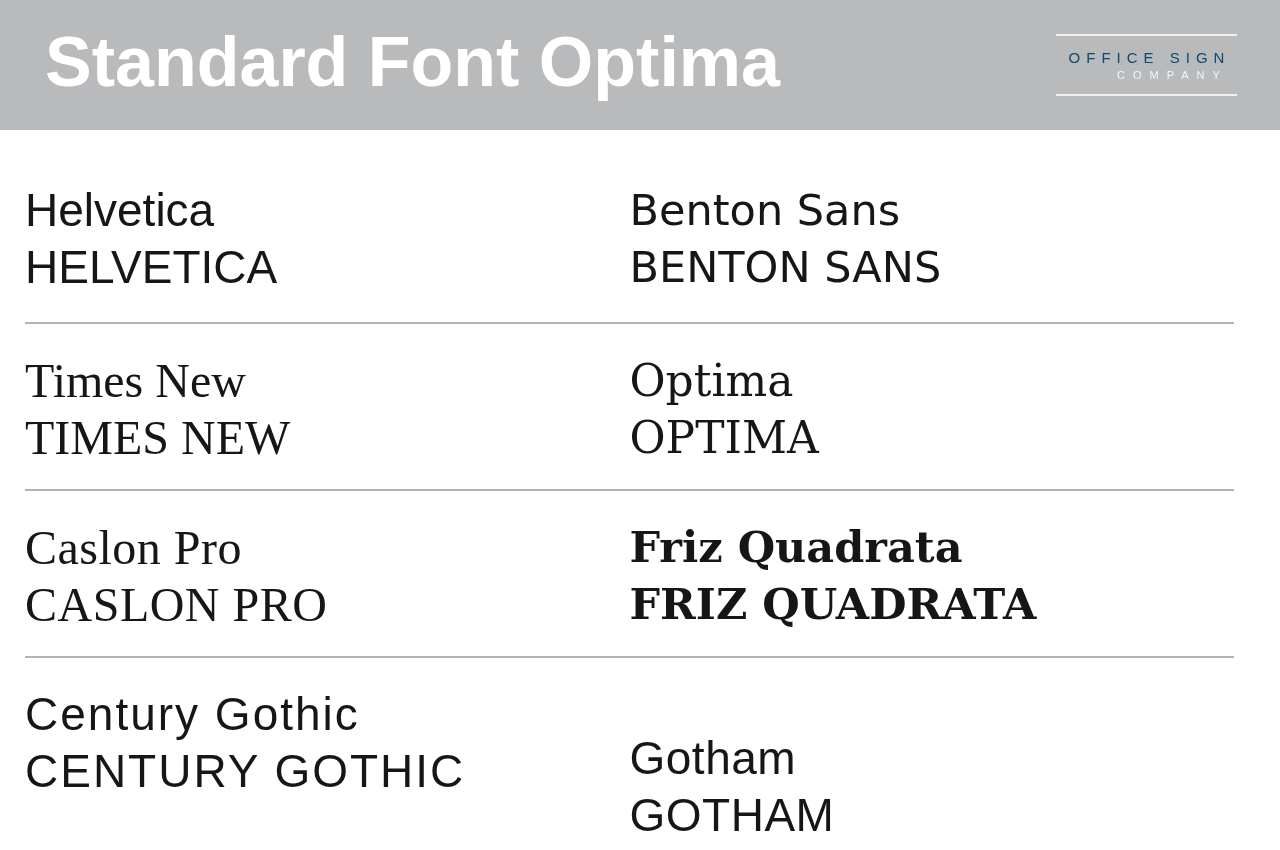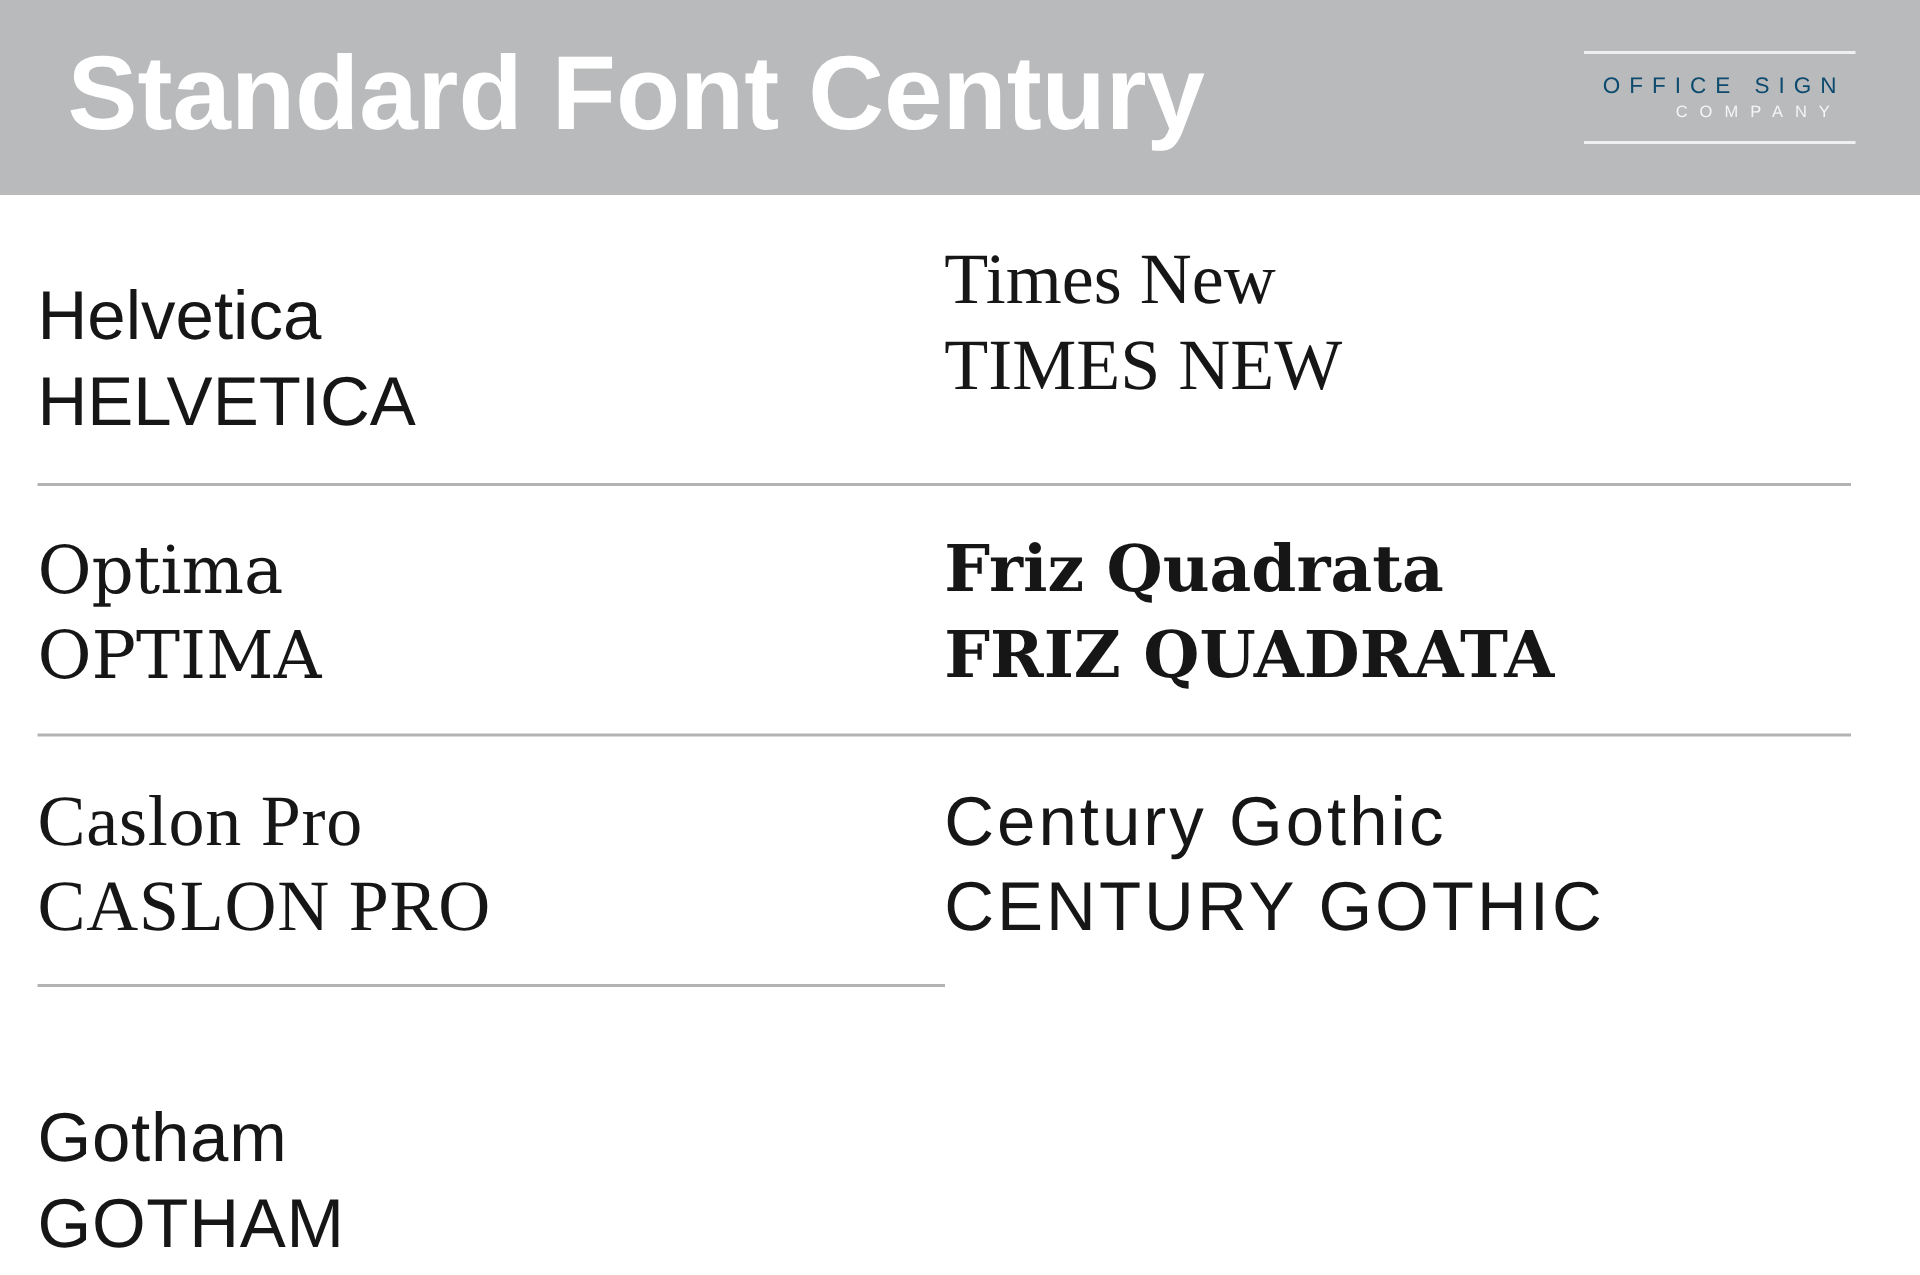--- a/index.html
+++ b/index.html
@@ -86,54 +86,58 @@
   .f-caslon      { font-family: "Liberation Serif", serif; font-size: 48px; letter-spacing: 0.5px; }
   .f-century     { font-family: "Liberation Sans", sans-serif; letter-spacing: 2px; }
   .f-gotham      { font-family: "Liberation Sans", sans-serif; letter-spacing: 0.5px; margin-top: 44px; }
 </style>
 </head>
 <body>
 
 <div class="canvas">
 
   <div class="header">
-    <div class="header-title">Standard Font Century</div>
+    <div class="header-title">Standard Font Optima</div>
 
     <div class="logo">
       <div class="logo-line1">OFFICE SIGN</div>
       <div class="logo-line2">COMPANY</div>
     </div>
   </div>
 
   <div class="grid">
 
     <div class="cell row1 f-helvetica">
       <div class="line">Helvetica</div>
       <div class="line">HELVETICA</div>
     </div>
 
+    <div class="cell row1 f-benton">
+      <div class="line">Benton Sans</div>
+      <div class="line">BENTON SANS</div>
+    </div>
 
     <div class="cell row2 f-times">
       <div class="line">Times New</div>
       <div class="line">TIMES NEW</div>
     </div>
 
     <div class="cell row2 f-optima">
       <div class="line">Optima</div>
       <div class="line">OPTIMA</div>
     </div>
 
+    <div class="cell row3 f-caslon">
+      <div class="line">Caslon Pro</div>
+      <div class="line">CASLON PRO</div>
+    </div>
+
     <div class="cell row3 f-friz">
       <div class="line">Friz Quadrata</div>
       <div class="line">FRIZ QUADRATA</div>
-    </div>
-
-    <div class="cell row3 f-caslon">
-      <div class="line">Caslon Pro</div>
-      <div class="line">CASLON PRO</div>
     </div>
 
     <div class="cell row4 f-century">
       <div class="line">Century Gothic</div>
       <div class="line">CENTURY GOTHIC</div>
     </div>
 
     <div class="cell row4 f-gotham">
       <div class="line">Gotham</div>
       <div class="line">GOTHAM</div>

